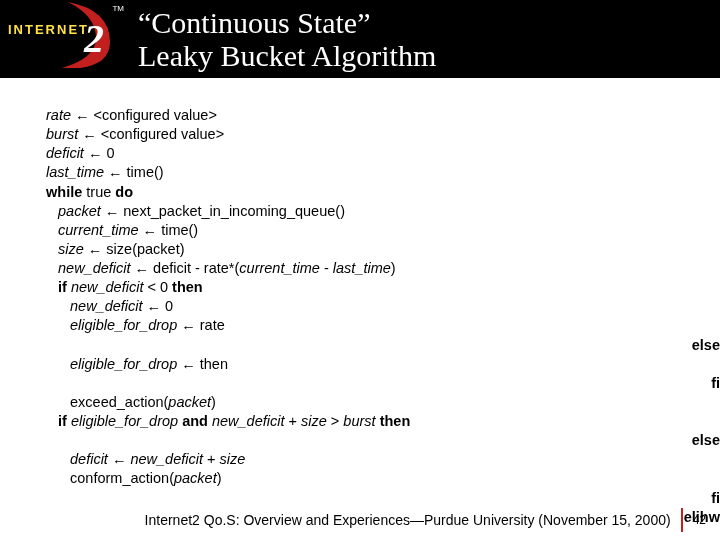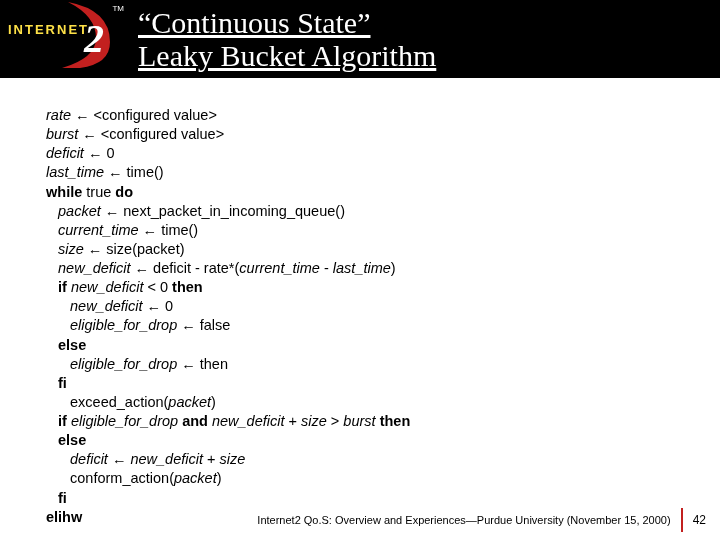--- a/index.html
+++ b/index.html
@@ -47,56 +47,55 @@
     top: 2px;
     width: 50px;
     height: 66px;
   }
   .title {
     color: #ffffff;
     font-family: "Times New Roman", Times, serif;
     font-size: 30px;
     line-height: 1.1;
     padding-left: 8px;
-    text-decoration: underline;
   }
   .content {
     padding: 28px 0 0 46px;
     font-family: Arial, Helvetica, sans-serif;
     font-size: 14.5px;
     line-height: 1.32;
     color: #000000;
   }
   .content .line { white-space: pre; }
   .content .i1 { padding-left: 12px; }
   .content .i2 { padding-left: 24px; }
   .footer {
     position: absolute;
     bottom: 8px;
     right: 14px;
     display: flex;
     align-items: center;
     color: #000000;
   }
   .footer-text {
-    font-size: 11px;
+    font-size: 14px;
     font-family: Arial, sans-serif;
   }
   .footer-sep {
     width: 2px;
     height: 24px;
     background: #c2201f;
     margin: 0 10px;
   }
   .footer-page {
     font-size: 12px;
     font-family: Arial, sans-serif;
   }
   .ital { font-style: italic; }
-  .bold { font-weight: bold; }
+  .bold { font-weight: bold; text-align: right; }
 </style>
 </head>
 <body>
 
 <div class="header">
   <div class="logo">
     <svg class="logo-shape" viewBox="0 0 50 66">
       <path d="M 6 0 Q 48 8 48 40 Q 48 62 18 66 L 0 66 Q 34 56 34 36 Q 34 14 6 0 Z" fill="#c2201f"></path>
       <text x="22" y="50" font-family="Times New Roman, serif" font-size="40" font-weight="bold" font-style="italic" fill="#ffffff">2</text>
     </svg>
@@ -114,21 +113,21 @@
   <div class="line"><span class="ital">burst</span><span> ← &lt;configured value&gt;</span></div>
   <div class="line"><span class="ital">deficit</span><span> ← 0</span></div>
   <div class="line"><span class="ital">last_time</span><span> ← time()</span></div>
   <div class="line"><span class="bold">while </span><span>true </span><span class="bold">do</span></div>
   <div class="line i1"><span class="ital">packet</span><span> ← next_packet_in_incoming_queue()</span></div>
   <div class="line i1"><span class="ital">current_time</span><span> ← time()</span></div>
   <div class="line i1"><span class="ital">size</span><span> ← size(packet)</span></div>
   <div class="line i1"><span class="ital">new_deficit</span><span> ← deficit - rate*(</span><span class="ital">current_time</span><span> - </span><span class="ital">last_time</span><span>)</span></div>
   <div class="line i1"><span class="bold">if </span><span class="ital">new_deficit</span><span> &lt; 0 </span><span class="bold">then</span></div>
   <div class="line i2"><span class="ital">new_deficit</span><span> ← 0</span></div>
-  <div class="line i2"><span class="ital">eligible_for_drop</span><span> ← false</span></div>
+  <div class="line i2"><span class="ital">eligible_for_drop</span><span> ← rate</span></div>
   <div class="line i1 bold">else</div>
   <div class="line i2"><span class="ital">eligible_for_drop</span><span> ← then</span></div>
   <div class="line i1 bold">fi</div>
   <div class="line i2"><span>exceed_action(</span><span class="ital">packet</span><span>)</span></div>
   <div class="line i1"><span class="bold">if </span><span class="ital">eligible_for_drop</span><span class="bold"> and </span><span class="ital">new_deficit</span><span> + </span><span class="ital">size</span><span> &gt; </span><span class="ital">burst</span><span class="bold"> then</span></div>
   <div class="line i1 bold">else</div>
   <div class="line i2"><span class="ital">deficit</span><span> ← </span><span class="ital">new_deficit</span><span> + </span><span class="ital">size</span></div>
   <div class="line i2"><span>conform_action(</span><span class="ital">packet</span><span>)</span></div>
   <div class="line i1 bold">fi</div>
   <div class="line bold">elihw</div>

